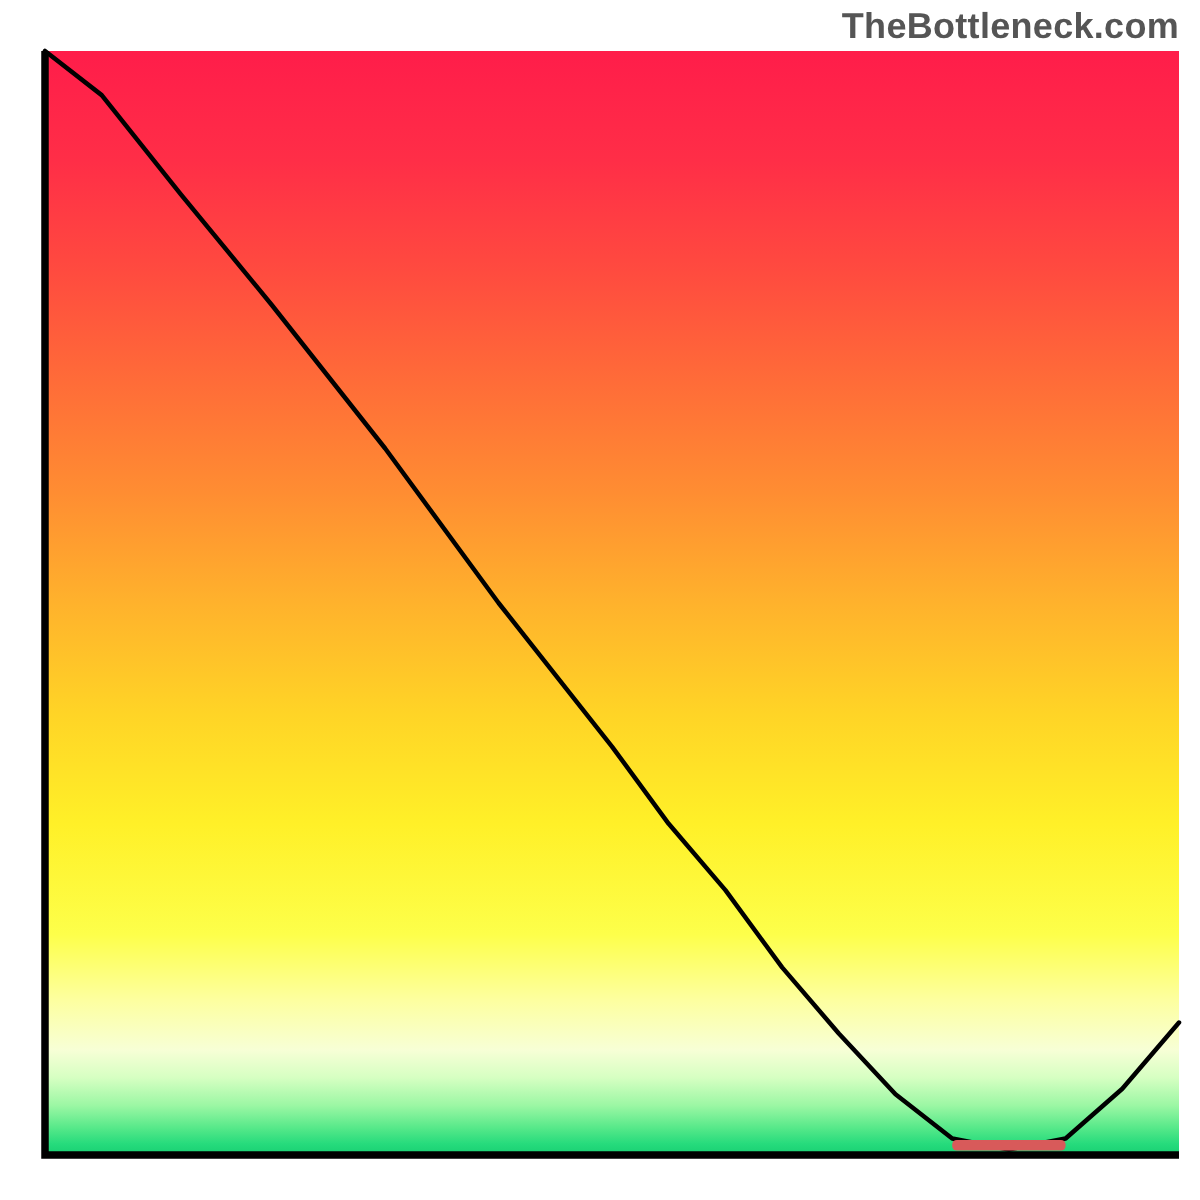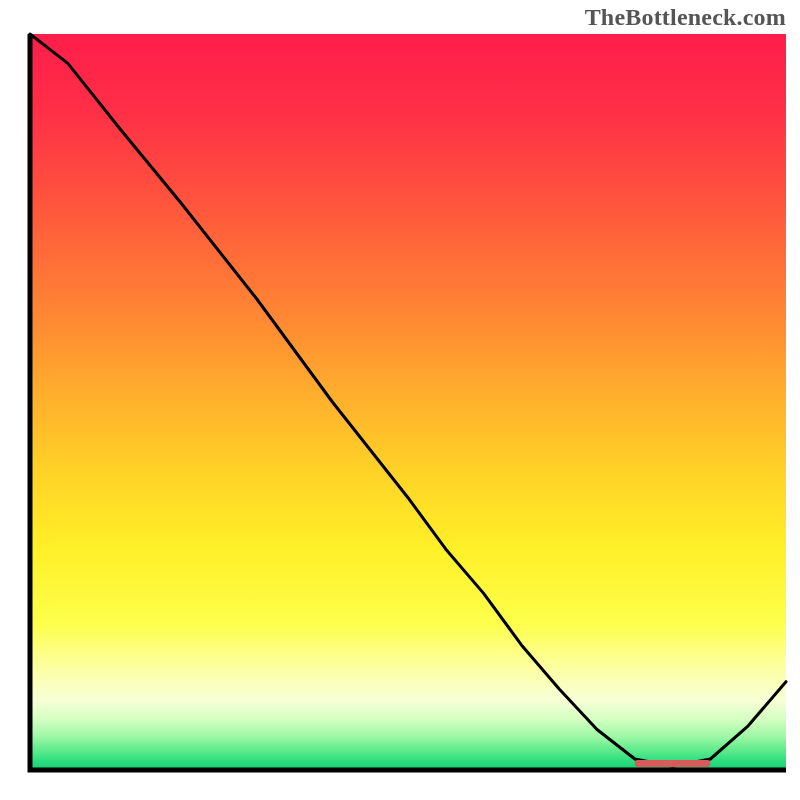--- a/index.html
+++ b/index.html
@@ -8,21 +8,20 @@
     width: 800px;
     height: 800px;
     background: #ffffff;
     font-family: Arial, Helvetica, sans-serif;
     overflow: hidden;
   }
   .chart-container {
     position: relative;
     width: 800px;
     height: 788px;
-    font-family: Liberation Serif, serif;
   }
   .watermark {
     position: absolute;
     top: 4px;
     right: 14px;
     font-size: 24px;
     font-weight: bold;
     color: #555555;
     letter-spacing: 0.2px;
   }

